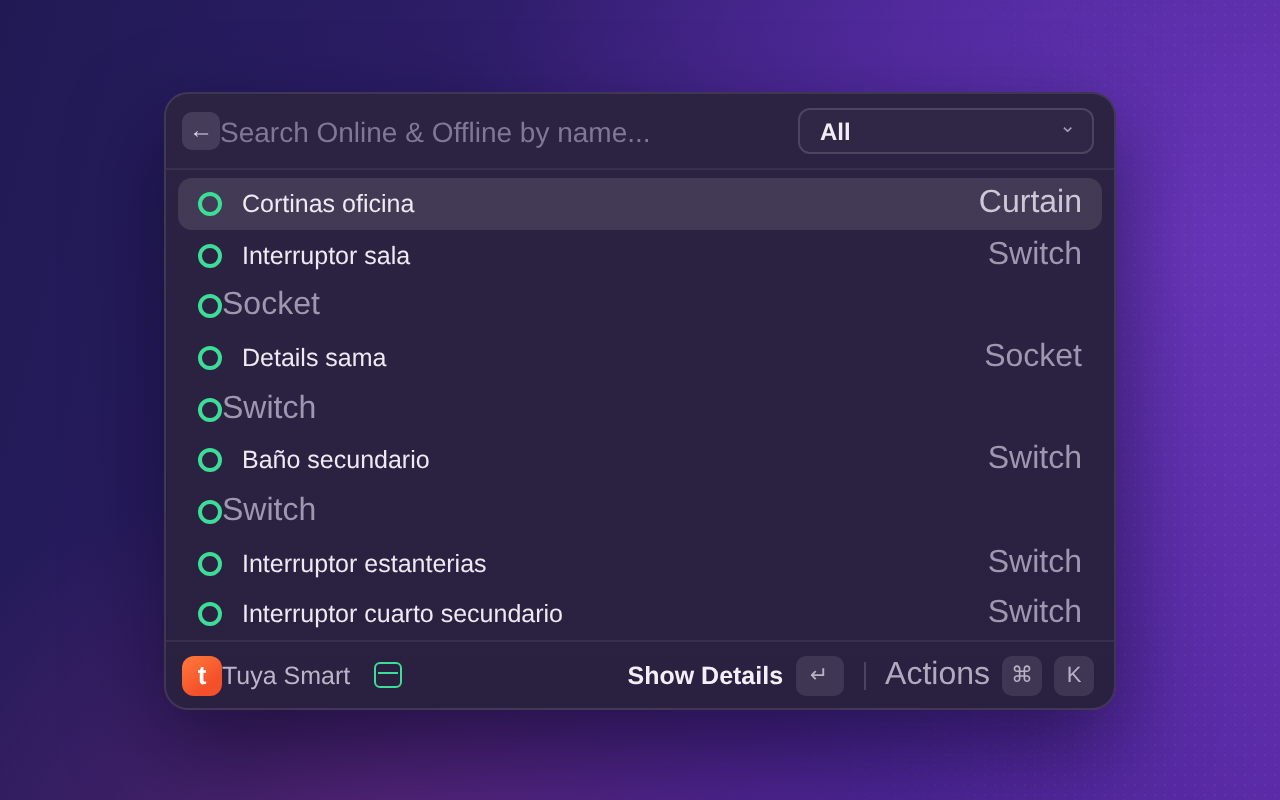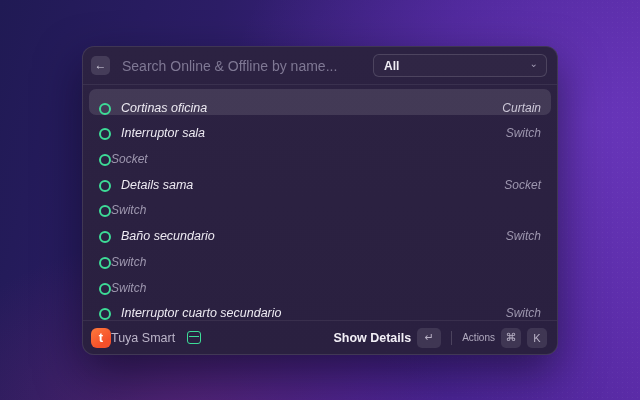--- a/index.html
+++ b/index.html
@@ -60,27 +60,27 @@
     padding: 0;
     font-family: "Liberation Sans", sans-serif;
   }
   .search-input {
     flex: 1;
     background: transparent;
     border: none;
     outline: none;
     color: #e8e4f0;
     font-size: 14px;
-    margin-left: 12px;
+    margin-left: 0;
     font-family: "Liberation Sans", sans-serif;
   }
   .search-input::placeholder { color: #7f7894; }
   .filter-dropdown {
     flex: 0 0 auto;
-    width: 174px; height: 23px;
+    width: 148px; height: 23px;
     border: 1px solid rgba(255,255,255,0.14);
     border-radius: 6px;
     display: flex;
     align-items: center;
     justify-content: space-between;
     padding: 0 8px 0 10px;
     cursor: pointer;
     background: rgba(255,255,255,0.02);
   }
   .filter-value { color: #f0edf5; font-size: 12px; font-weight: bold; }
@@ -88,43 +88,42 @@
 
   
   .list {
     flex: 1;
     padding: 4px 6px;
     overflow: hidden;
   }
   .row {
     height: 25.7px;
     display: flex;
-    align-items: flex-end;
+    align-items: center;
     padding: 0 10px;
     border-radius: 7px;
     cursor: pointer;
-    font-style: italic;
   }
   .row.selected { background: rgba(255,255,255,0.11); }
   .ring {
     width: 12px; height: 12px;
     border: 2px solid #3ddc97;
     border-radius: 50%;
     flex: 0 0 auto;
   }
   .row-title {
     color: #edeaf2;
     font-size: 12.5px;
     margin-left: 10px;
     flex: 1;
     white-space: nowrap;
   }
   .row-type {
     color: #9e97af;
-    font-size: 12px;
+    font-size: 16px;
     flex: 0 0 auto;
   }
   .row.selected .row-type { color: #cdc8d8; }
 
   
   .footer {
     flex: 0 0 34px;
     border-top: 1px solid rgba(255,255,255,0.07);
     display: flex;
     align-items: center;
@@ -162,21 +161,21 @@
     border-top: 1.6px solid #3ddc97;
   }
   .footer-spacer { flex: 1; }
   .footer-action {
     display: flex;
     align-items: center;
     gap: 6px;
     cursor: pointer;
   }
   .action-primary { color: #f2eff6; font-size: 12.5px; font-weight: bold; }
-  .action-secondary { color: #b1aabf; font-size: 10px; }
+  .action-secondary { color: #b1aabf; font-size: 16px; }
   .kbd {
     min-width: 20px; height: 20px;
     padding: 0 4px;
     background: rgba(255,255,255,0.10);
     border-radius: 5px;
     color: #b9b2c6;
     font-size: 11px;
     display: flex;
     align-items: center;
     justify-content: center;
@@ -231,20 +230,21 @@
         <span class="ring"></span>
         <span class="row-title">Baño secundario</span>
         <span class="row-type">Switch</span>
       </div>
       <div class="row">
         <span class="ring"></span>
         <span class="row-type">Switch</span>
       </div>
       <div class="row">
         <span class="ring"></span>
+        <span class="row-title">Interruptor estanterias</span>
         <span class="row-type">Switch</span>
       </div>
       <div class="row">
         <span class="ring"></span>
         <span class="row-title">Interruptor cuarto secundario</span>
         <span class="row-type">Switch</span>
       </div>
     </div>
 
   <div class="footer">

